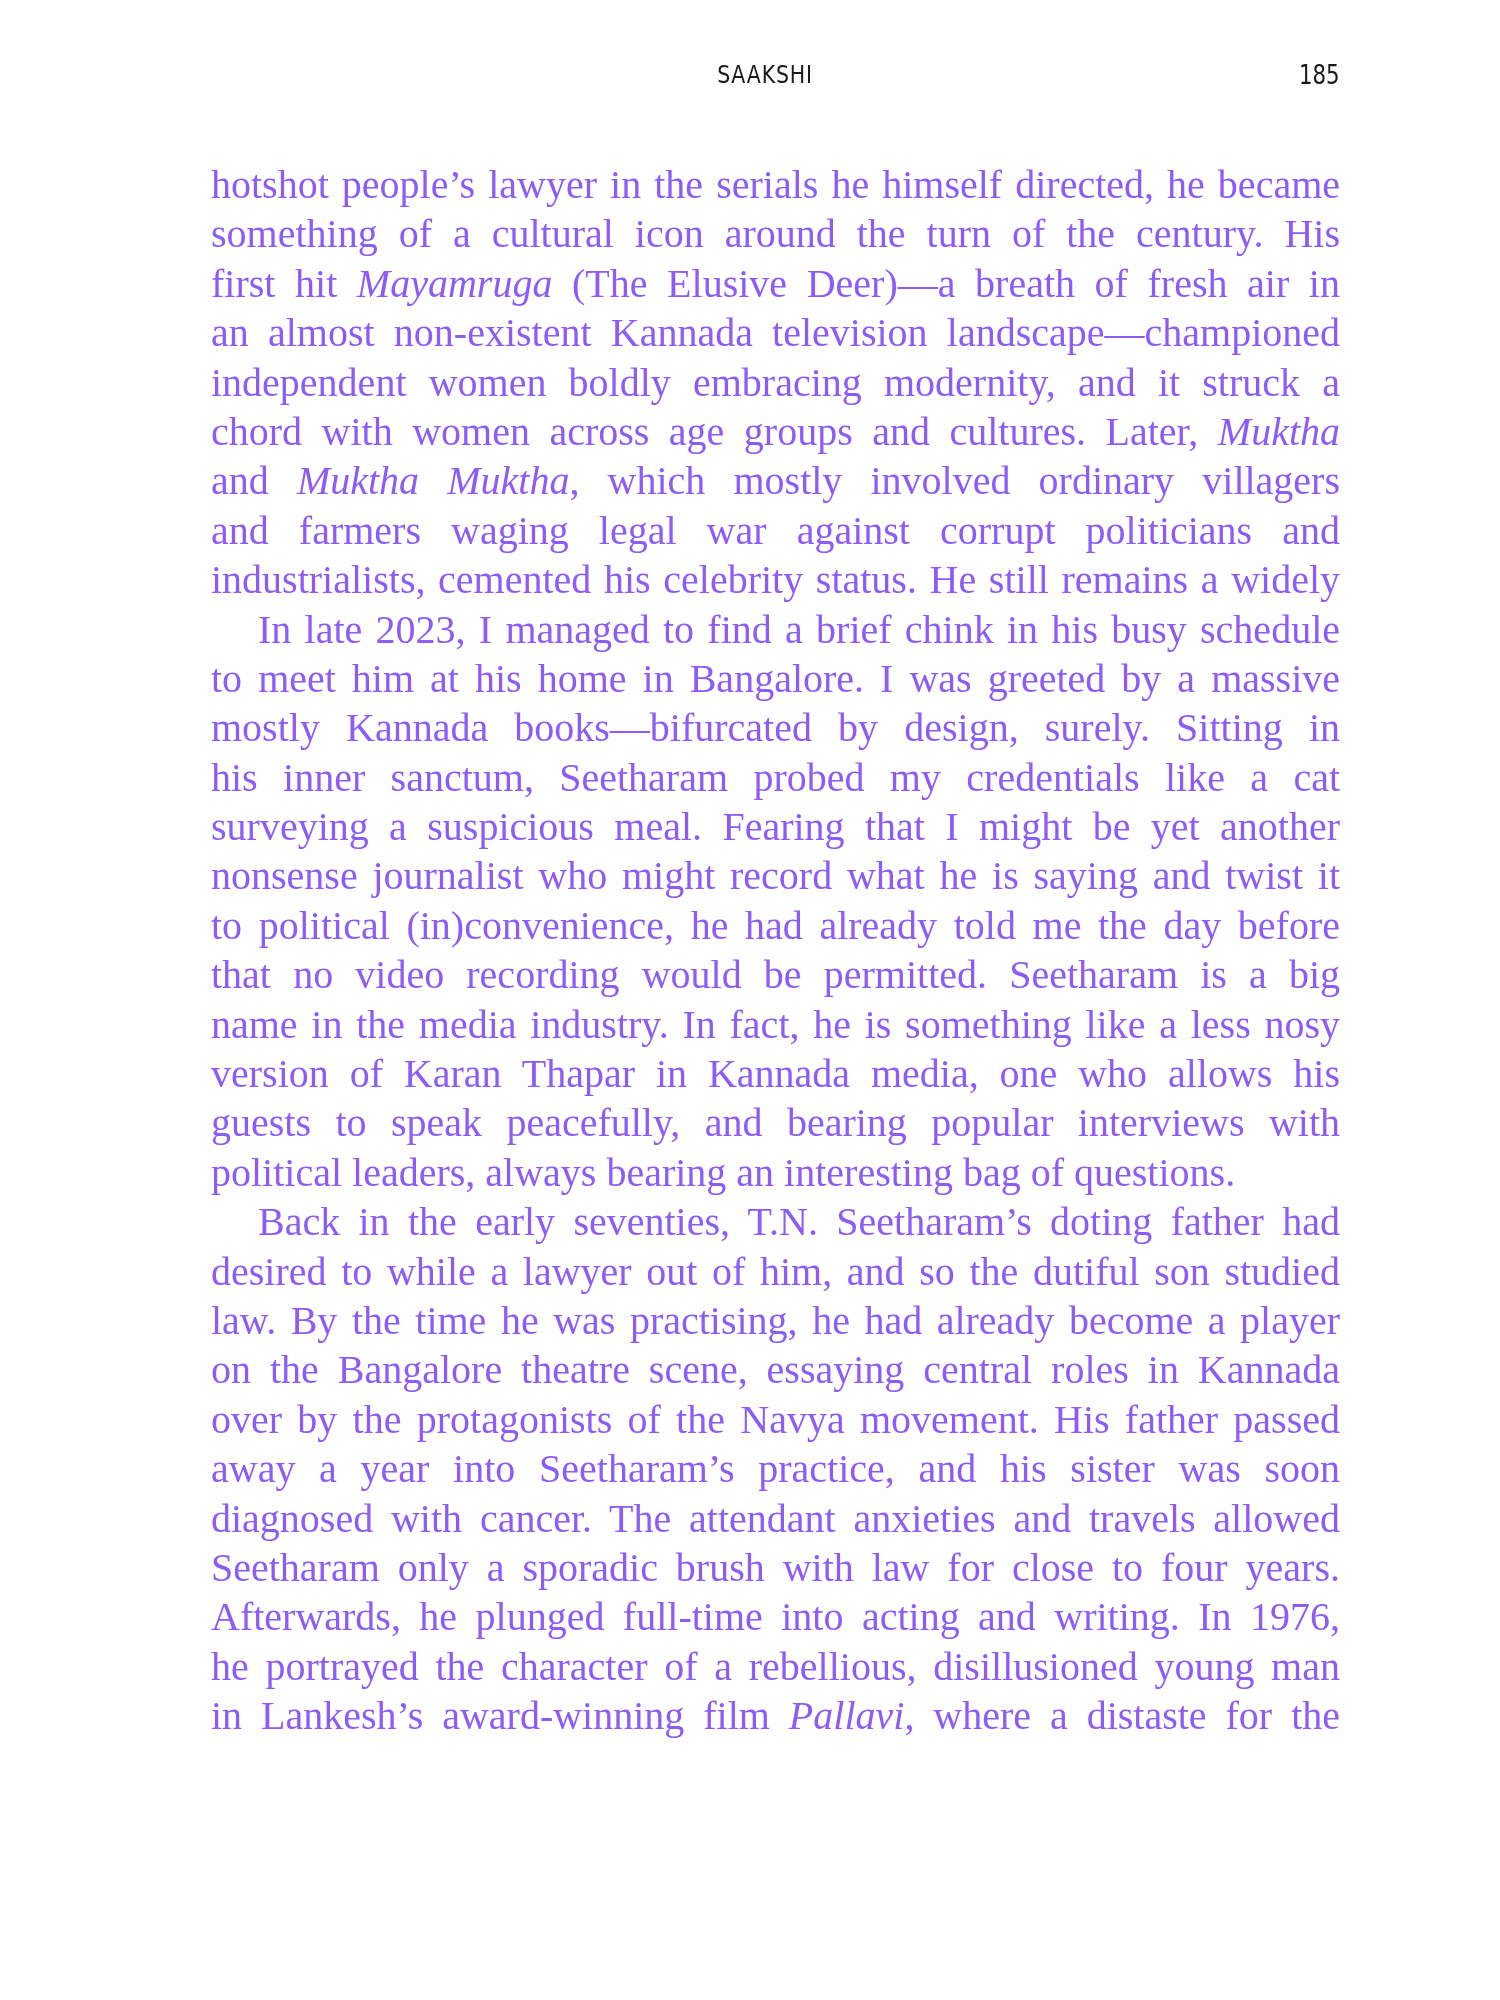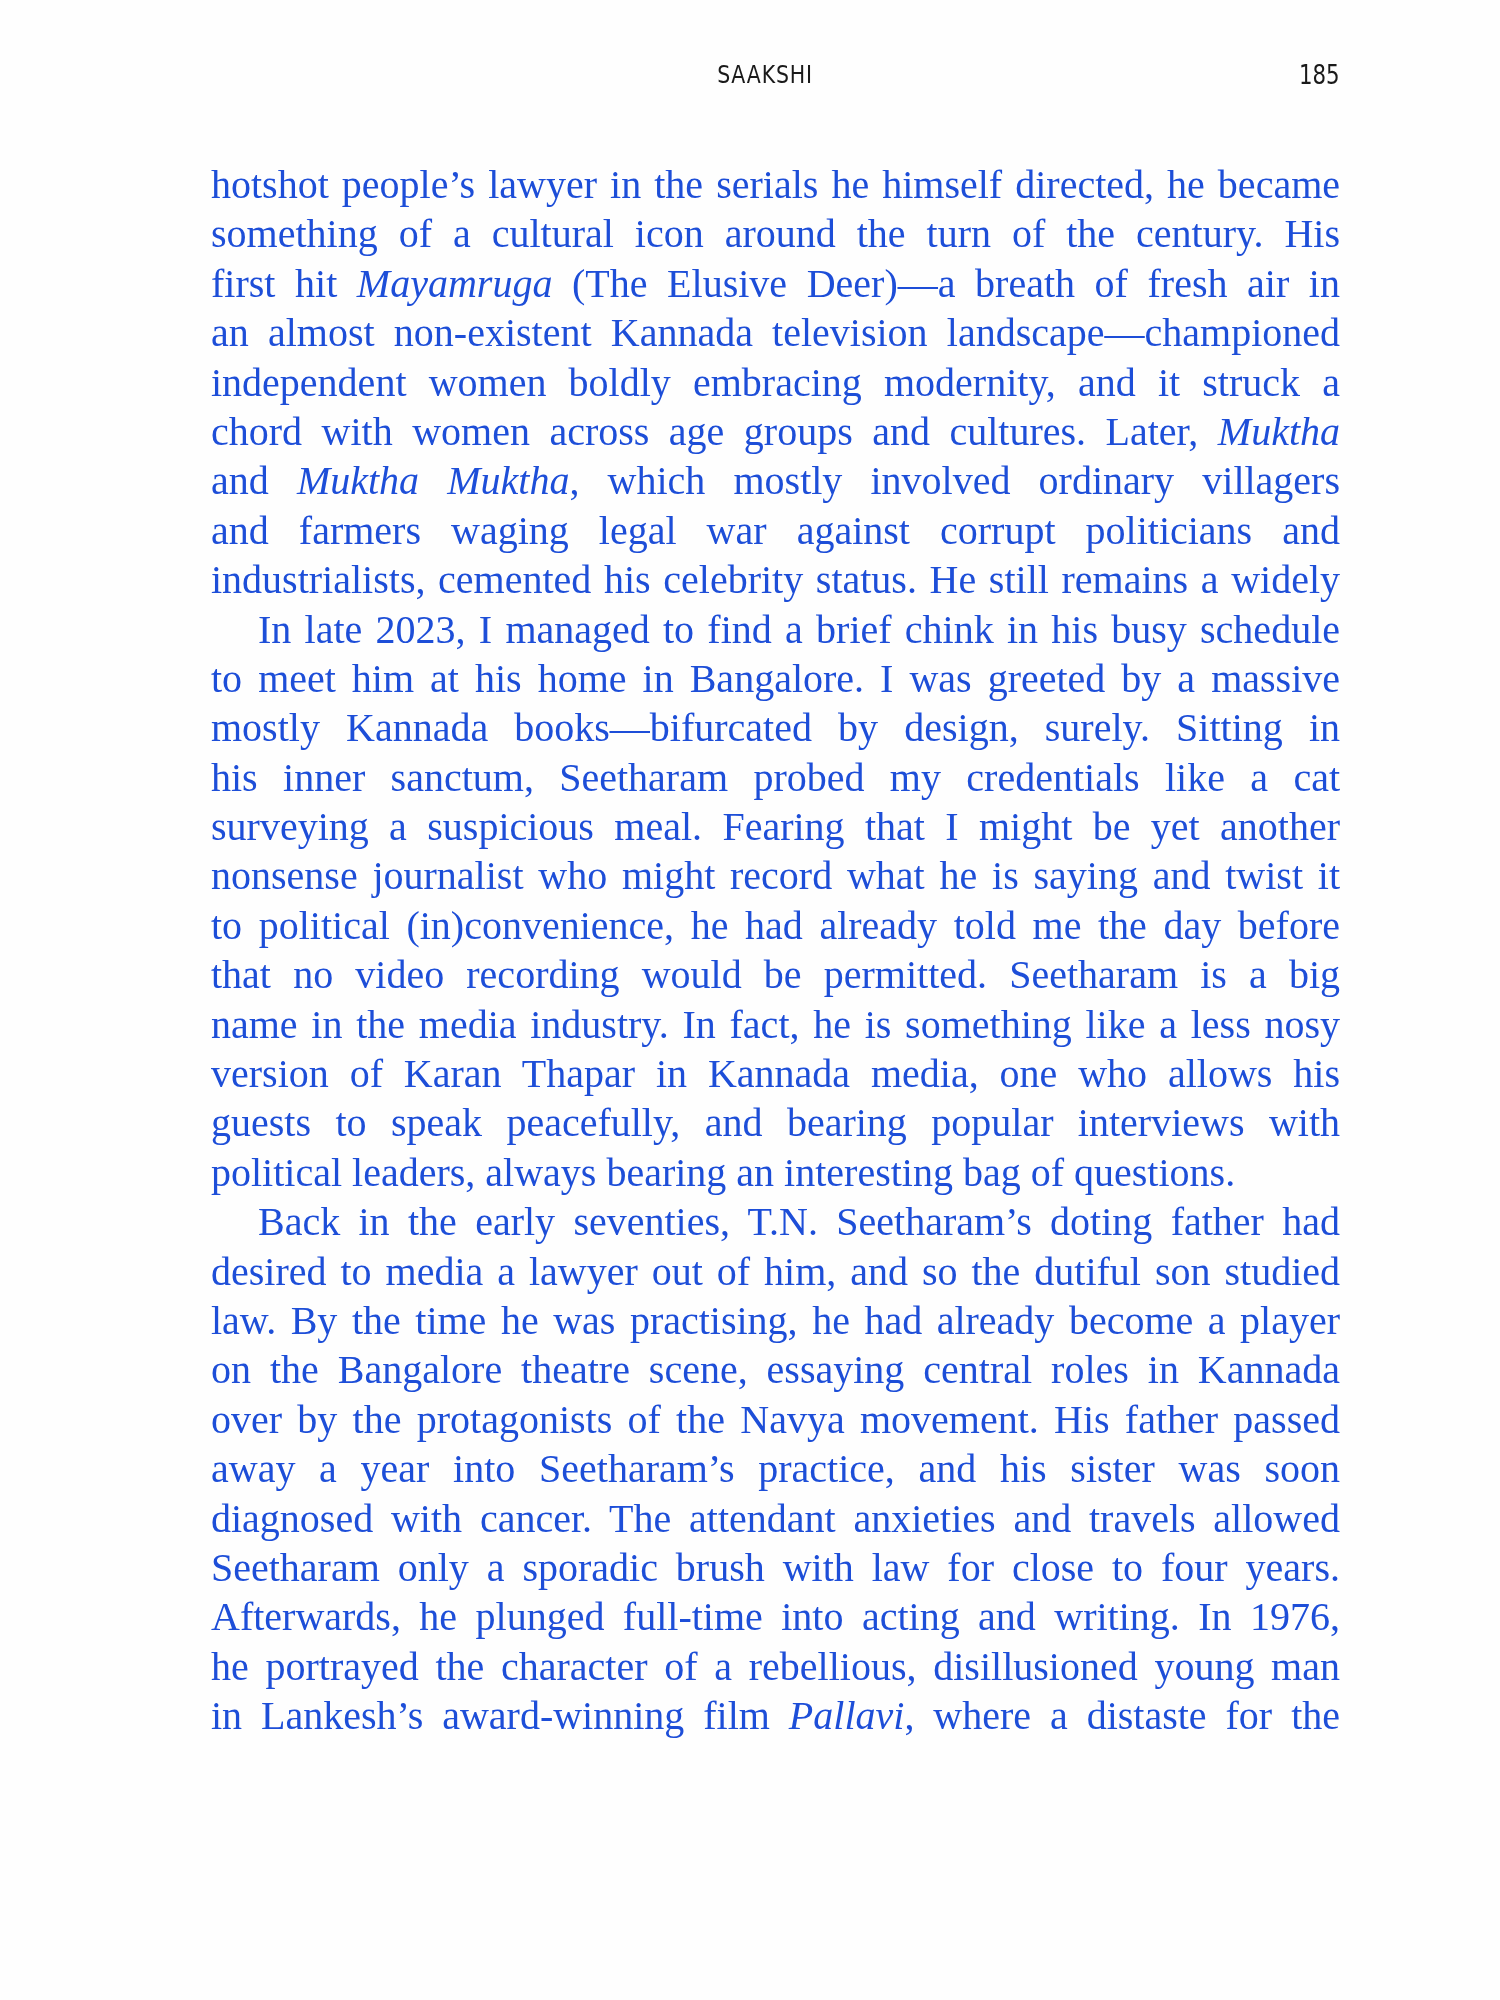--- a/index.html
+++ b/index.html
@@ -10,21 +10,21 @@
     font-family: "DejaVu Sans", sans-serif; font-size: 25px; letter-spacing: 1px;
     color: #1a1a1a; transform: scaleX(0.82); transform-origin: center;
   }
   .folio {
     position: absolute; top: 60px; right: 160px;
     font-family: "DejaVu Sans", sans-serif; font-size: 26px; color: #1a1a1a;
     transform: scaleX(0.82); transform-origin: right;
   }
   .body-text {
     position: absolute; left: 211px; top: 160px; width: 1129px;
-    font-family: "Liberation Serif", serif; font-size: 40px; color: #1d4ed8;
+    font-family: "Liberation Serif", serif; font-size: 40px; color: #8b5cf6;
   }
   .line {
     display: block; height: 49.4px; line-height: 49.4px; white-space: nowrap;
     text-align: justify; text-align-last: justify;
   }
   .line.last { text-align-last: left; }
   .line.indent { padding-left: 47px; font-family: Liberation Serif, serif; }
   em { font-style: italic; }
 </style>
 </head>
@@ -54,21 +54,21 @@
         <span class="line"><span>nonsense journalist who might record what he is saying and twist it</span></span>
         <span class="line"><span>to political (in)convenience, he had already told me the day before</span></span>
         <span class="line"><span>that no video recording would be permitted. Seetharam is a big</span></span>
         <span class="line"><span>name in the media industry. In fact, he is something like a less nosy</span></span>
         <span class="line"><span>version of Karan Thapar in Kannada media, one who allows his</span></span>
         <span class="line"><span>guests to speak peacefully, and bearing popular interviews with</span></span>
         <span class="line last"><span>political leaders, always bearing an interesting bag of questions.</span></span>
       </div>
       <div>
         <span class="line indent"><span>Back in the early seventies, T.N. Seetharam’s doting father had</span></span>
-        <span class="line"><span>desired to media a lawyer out of him, and so the dutiful son studied</span></span>
+        <span class="line"><span>desired to while a lawyer out of him, and so the dutiful son studied</span></span>
         <span class="line"><span>law. By the time he was practising, he had already become a player</span></span>
         <span class="line"><span>on the Bangalore theatre scene, essaying central roles in Kannada</span></span>
         <span class="line"><span>over by the protagonists of the Navya movement. His father passed</span></span>
         <span class="line"><span>away a year into Seetharam’s practice, and his sister was soon</span></span>
         <span class="line"><span>diagnosed with cancer. The attendant anxieties and travels allowed</span></span>
         <span class="line"><span>Seetharam only a sporadic brush with law for close to four years.</span></span>
         <span class="line"><span>Afterwards, he plunged full-time into acting and writing. In 1976,</span></span>
         <span class="line"><span>he portrayed the character of a rebellious, disillusioned young man</span></span>
         <span class="line"><span>in Lankesh’s award-winning film </span><em>Pallavi</em><span>, where a distaste for the</span></span>
       </div>

